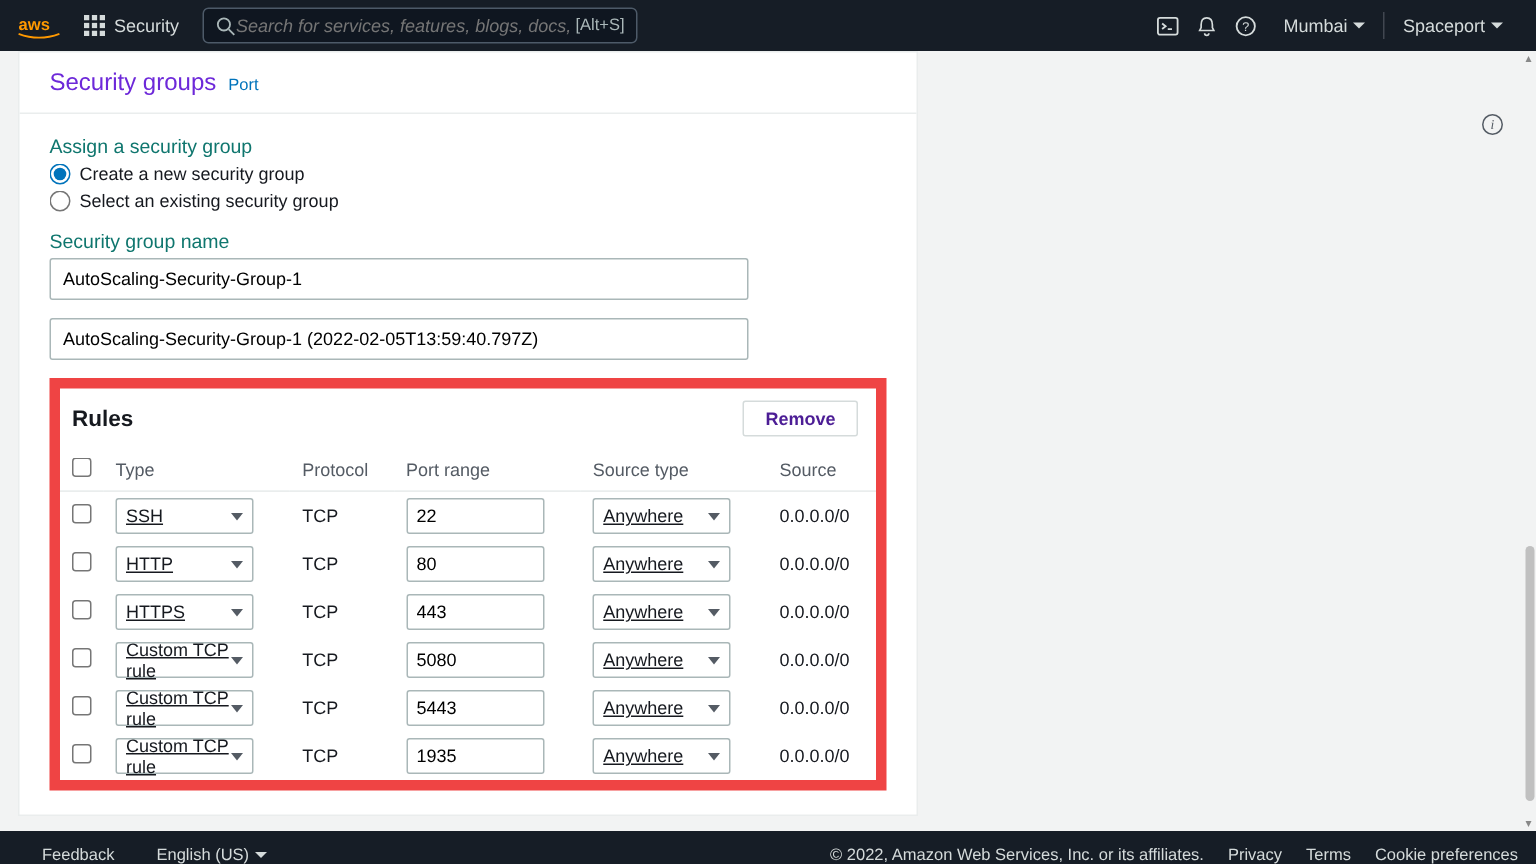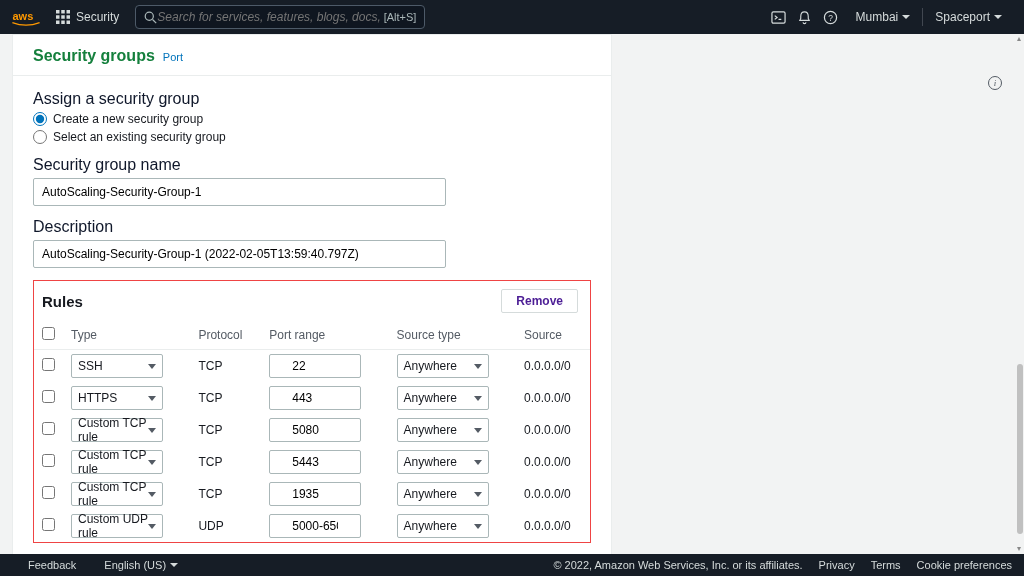--- a/index.html
+++ b/index.html
@@ -19,55 +19,55 @@
   .region { display: flex; align-items: center; gap: 4px; padding: 0 12px; cursor: pointer; }
   .user { display: flex; align-items: center; gap: 4px; padding: 0 12px; cursor: pointer; }
   .caret { width: 0; height: 0; border-left: 4px solid transparent; border-right: 4px solid transparent; border-top: 4px solid #d5dbdb; }
   .vdiv { width: 1px; height: 18px; background: #414750; }
   
   
   .main { position: absolute; top: 34px; bottom: 22px; left: 0; right: 8px; overflow: hidden; }
   .content-col { width: 600px; margin-left: 12px; }
   .panel { background: #fff; border: 1px solid #eaeded; margin-top: 0; }
   .panel-head { display: flex; align-items: baseline; padding: 12px 20px 10px 20px; border-bottom: 1px solid #eaeded; }
-  .panel-title { font-size: 16px; font-weight: 700; color: #15803d; }
+  .panel-title { font-size: 16px; font-weight: 400; color: #6d28d9; }
   .info-link { color: #0073bb; font-size: 11px; margin-left: 8px; cursor: pointer; font-weight: 400; }
   .panel-body { padding: 14px 20px 16px 20px; }
   
-  .form-label { font-size: 16px; color: #0f172a; margin-bottom: 4px; display: block; }
+  .form-label { font-size: 13px; color: #0f766e; margin-bottom: 4px; display: block; }
   .radio-row { display: flex; align-items: center; gap: 6px; margin-bottom: 4px; }
   .radio-row input[type=radio] { width: 14px; height: 14px; accent-color: #0073bb; cursor: pointer; }
   .group-block { margin-bottom: 12px; }
-  .text-input { width: 413px; height: 28px; border: 1px solid #aab7b8; border-radius: 2px; padding: 0 8px; font-size: 12px; background: #fff; }
-  
-  
-  .rules-box { border: 1px solid #ef4444; background: #fff; }
+  .text-input { width: 466px; height: 28px; border: 1px solid #aab7b8; border-radius: 2px; padding: 0 8px; font-size: 12px; background: #fff; }
+  
+  
+  .rules-box { border: 7px solid #ef4444; background: #fff; }
   .rules-head { display: flex; align-items: center; padding: 8px 12px 8px 8px; }
   .rules-title { font-size: 15px; font-weight: 700; }
   .btn { border: 1px solid #545b64; background: #fff; color: #545b64; border-radius: 2px; padding: 4px 14px; font-size: 12px; cursor: pointer; font-weight: 700; display: inline-flex; align-items: center; gap: 6px; }
   .btn.disabled { color: #4c1d95; border-color: #d5dbdb; cursor: default; }
   .rules-table { width: 100%; border-collapse: collapse; }
   .rules-table th { text-align: left; font-weight: 400; font-size: 12px; padding: 6px 8px; border-bottom: 1px solid #eaeded; color: #545b64; margin-top: 40px; }
   .rules-table td { padding: 4px 8px; font-size: 12px; color: #16191f; }
-  .cell-select { width: 92px; height: 24px; border: 1px solid #aab7b8; border-radius: 2px; padding: 0 6px; font-size: 12px; display: flex; align-items: center; justify-content: space-between; background: #fff; cursor: pointer; }
-  .cell-input { width: 92px; height: 24px; border: 1px solid #aab7b8; border-radius: 2px; padding: 0 22px; font-size: 12px; background: #fff; }
+  .cell-select { width: 92px; height: 24px; border: 1px solid #aab7b8; border-radius: 2px; padding: 0 6px; font-size: 12px; display: flex; align-items: center; justify-content: space-between; background: #fff; cursor: pointer; text-decoration: underline; }
+  .cell-input { width: 92px; height: 24px; border: 1px solid #aab7b8; border-radius: 2px; padding: 0 6px; font-size: 12px; background: #fff; }
   .col-check { width: 26px; text-align: center; }
   .col-check input { cursor: pointer; }
   .tri { width: 0; height: 0; border-left: 4px solid transparent; border-right: 4px solid transparent; border-top: 5px solid #545b64; }
   
   
   .right-scroll { position: absolute; top: 34px; bottom: 22px; right: 0; width: 8px; background: transparent; }
   .right-thumb { position: absolute; width: 6px; right: 1px; top: 330px; height: 170px; background: #c0c0c0; border-radius: 3px; }
   .right-up, .right-down { position: absolute; right: 0; width: 10px; height: 10px; font-size: 8px; color: #888; text-align: center; }
   .right-up { top: 0; }
   .right-down { bottom: 0; }
   .info-circle { position: absolute; right: 14px; top: 42px; width: 14px; height: 14px; border: 1px solid #545b64; border-radius: 50%; display: flex; align-items: center; justify-content: center; font-size: 9px; color: #545b64; font-style: italic; font-family: Georgia, serif; cursor: pointer; }
   
   
-  .footer { position: absolute; bottom: 0; left: 0; right: 0; height: 22px; background: #161d26; color: #d5dbdb; display: flex; align-items: center; padding: 0 12px; font-size: 11px; }
+  .footer { position: absolute; bottom: 0; left: 0; right: 0; height: 22px; background: #161d26; color: #d5dbdb; display: flex; align-items: flex-end; padding: 0 12px; font-size: 11px; }
   .footer .spacer { flex: 1; }
   .footer a { color: #d5dbdb; text-decoration: none; margin-left: 16px; cursor: pointer; }
   .footer .lang { display: flex; align-items: center; gap: 4px; margin-left: 28px; cursor: pointer; }
 </style>
 </head>
 <body>
 
 <div class="topnav">
   <svg class="aws-logo" viewBox="0 0 32 20">
     <text x="0" y="13" fill="#ff9900" font-size="13" font-weight="700" font-family="Arial">aws</text>
@@ -145,21 +145,20 @@
           <label class="radio-row">
             <input type="radio" name="sg" style="">
             <span>Select an existing security group</span>
           </label>
         </div>
         <div class="group-block">
           <span class="form-label">Security group name</span>
           <input class="text-input" value="AutoScaling-Security-Group-1" style="">
         </div>
         <div class="group-block">
-          <span class="form-label">Description</span>
           <input class="text-input" value="AutoScaling-Security-Group-1 (2022-02-05T13:59:40.797Z)" style="">
         </div>
 
         <div class="rules-box" style="position:relative">
           <div class="rules-head">
             <span class="rules-title">Rules</span>
             <div style="flex:1"></div>
             <button class="btn disabled">Remove</button>
           </div>
           <table class="rules-table">
@@ -189,20 +188,38 @@
                       <span>Anywhere</span>
                       <span class="tri"></span>
                     </div>
                   </td>
                   <td>0.0.0.0/0</td>
                 </tr>
                 <tr>
                   <td class="col-check"><input type="checkbox" style=""></td>
                   <td>
                     <div class="cell-select">
+                      <span>HTTP</span>
+                      <span class="tri"></span>
+                    </div>
+                  </td>
+                  <td>TCP</td>
+                  <td><input class="cell-input" value="80" style=""></td>
+                  <td>
+                    <div class="cell-select">
+                      <span>Anywhere</span>
+                      <span class="tri"></span>
+                    </div>
+                  </td>
+                  <td>0.0.0.0/0</td>
+                </tr>
+                <tr>
+                  <td class="col-check"><input type="checkbox" style=""></td>
+                  <td>
+                    <div class="cell-select">
                       <span>HTTPS</span>
                       <span class="tri"></span>
                     </div>
                   </td>
                   <td>TCP</td>
                   <td><input class="cell-input" value="443" style=""></td>
                   <td>
                     <div class="cell-select">
                       <span>Anywhere</span>
                       <span class="tri"></span>
@@ -249,38 +266,20 @@
                 <tr>
                   <td class="col-check"><input type="checkbox" style=""></td>
                   <td>
                     <div class="cell-select">
                       <span>Custom TCP rule</span>
                       <span class="tri"></span>
                     </div>
                   </td>
                   <td>TCP</td>
                   <td><input class="cell-input" value="1935" style=""></td>
-                  <td>
-                    <div class="cell-select">
-                      <span>Anywhere</span>
-                      <span class="tri"></span>
-                    </div>
-                  </td>
-                  <td>0.0.0.0/0</td>
-                </tr>
-                <tr>
-                  <td class="col-check"><input type="checkbox" style=""></td>
-                  <td>
-                    <div class="cell-select">
-                      <span>Custom UDP rule</span>
-                      <span class="tri"></span>
-                    </div>
-                  </td>
-                  <td>UDP</td>
-                  <td><input class="cell-input" value="5000-65000" style=""></td>
                   <td>
                     <div class="cell-select">
                       <span>Anywhere</span>
                       <span class="tri"></span>
                     </div>
                   </td>
                   <td>0.0.0.0/0</td>
                 </tr>
               </tbody>
           </table>

